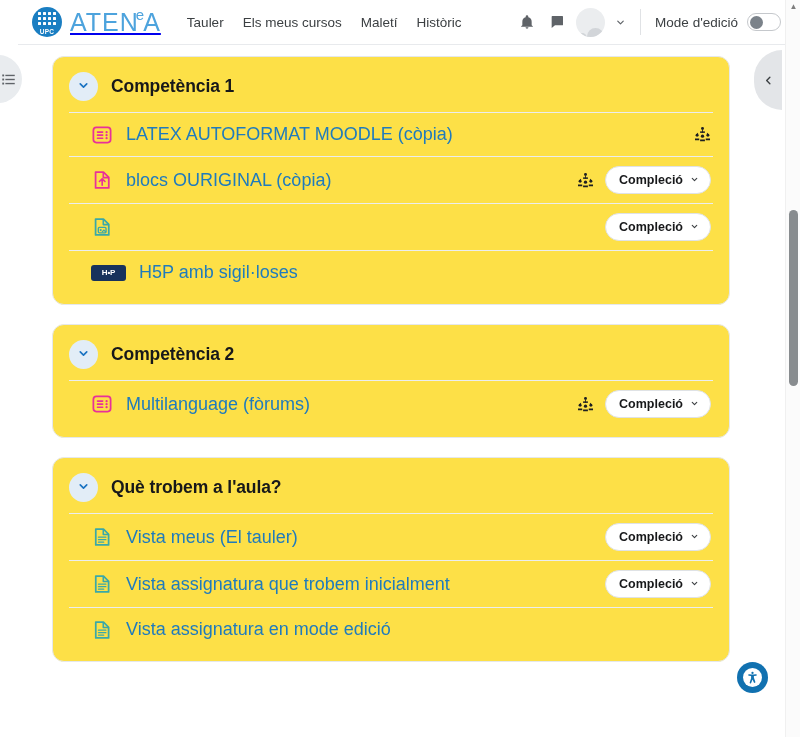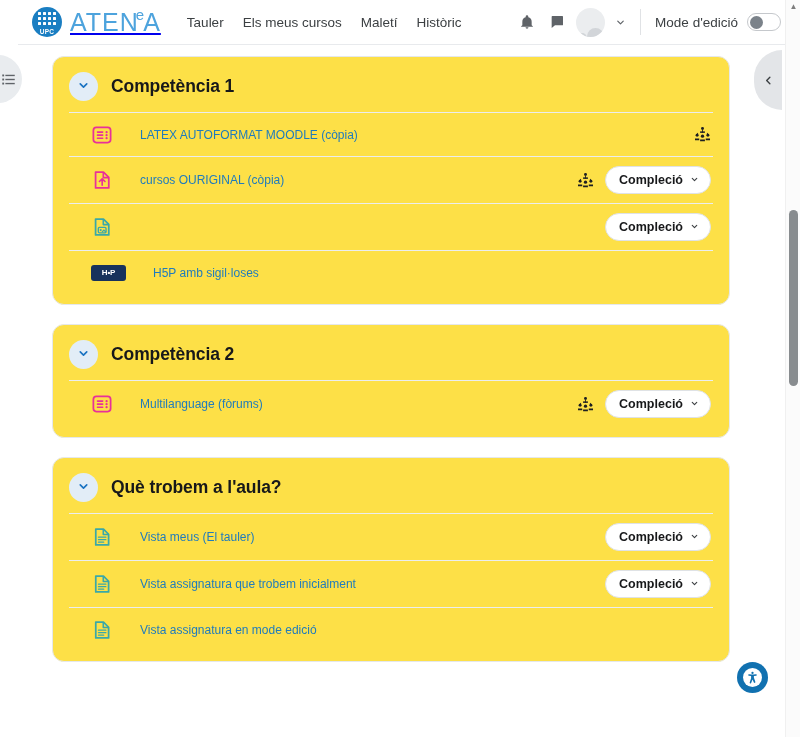--- a/index.html
+++ b/index.html
@@ -162,22 +162,22 @@
     display: flex; align-items: center;
     min-height: 44px;
     margin: 0 16px;
     padding: 9px 0;
     border-top: 1px solid #ebedef;
   }
   .section-card .activity:first-of-type { border-top: 1px solid #ebedef; }
 
   .act-icon { width: 22px; height: 22px; flex: none; display: block; margin-left: 22px;}
   .act-name {
-    margin-left: 27px;
-    font-size: 12px;
+    margin-left: 13px;
+    font-size: 18px;
     color: #1f7bbd;
     text-decoration: none;
     white-space: nowrap;
     overflow: hidden;
     text-overflow: ellipsis;
   }
   .act-right { margin-left: auto; display: flex; align-items: center; gap: 11px; padding-right: 2px;}
   .groups-icon { width: 17px; height: 17px; color: #1d1f21; flex: none;}
   .completion-btn {
     border: 1px solid #dfe2e5;
@@ -363,21 +363,21 @@
   </span>
 
         </div>
       </div>
         <div class="activity">
         <svg class="act-icon" viewBox="0 0 24 24" fill="none">
       <path d="M5 3.4h8.6L19.4 9.2V20.6H5V3.4z" stroke="#e8309a" stroke-width="1.9" stroke-linejoin="round"></path>
       <path d="M13.4 3.4v6h6" stroke="#e8309a" stroke-width="1.7" stroke-linejoin="round"></path>
       <path d="M12.2 17.6v-6.4M12.2 10.6l-3 3M12.2 10.6l3 3" stroke="#e8309a" stroke-width="1.8" stroke-linecap="round"></path>
     </svg>
-        <a class="act-name" href="#">cursos OURIGINAL (còpia)</a>
+        <a class="act-name" href="#">blocs OURIGINAL (còpia)</a>
         <div class="act-right">
           <span class="groups-icon">
     <svg viewBox="0 0 24 24" fill="#1d1f21" width="17" height="17">
       <circle cx="12" cy="3.4" r="2.1"></circle>
       <path d="M8.6 7.6h6.8v2.1H8.6z"></path>
       <circle cx="4.4" cy="13.2" r="2.1"></circle>
       <circle cx="19.6" cy="13.2" r="2.1"></circle>
       <circle cx="12" cy="14.4" r="2.3"></circle>
       <path d="M11.4 5.6h1.2v4h-1.2zM5 9.6l1 .6-1.6 2.3-1-.6zM19 9.6l-1 .6 1.6 2.3 1-.6z"></path>
       <path d="M1.4 17.6h6v2.4h-6zM16.6 17.6h6v2.4h-6zM8.6 19h6.8v2.6H8.6z"></path>

